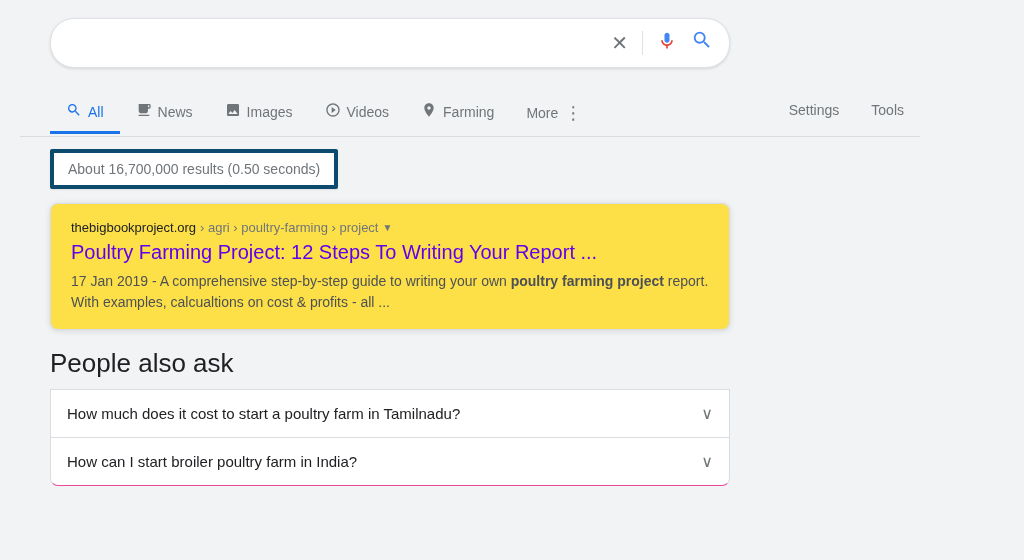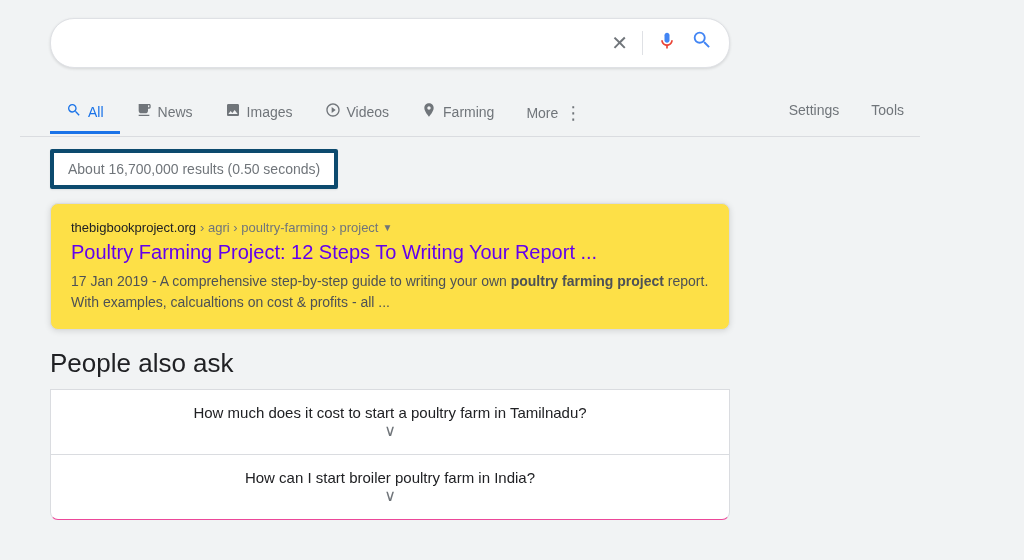--- a/index.html
+++ b/index.html
@@ -158,21 +158,20 @@
       background: white;
       border: 1px solid #dadce0;
       padding: 14px 16px;
       display: flex;
       justify-content: space-between;
       align-items: center;
       font-size: 15px;
       color: #202124;
       cursor: pointer;
       border-bottom: none;
-      flex-direction: column;
     }
     .paa-item:first-of-type {
       border-radius: 8px 8px 0 0;
     }
     .paa-item:last-of-type {
       border-bottom: 1px solid #ec4899;
       border-radius: 0 0 8px 8px;
     }
     .chevron-icon {
       color: #70757a;

